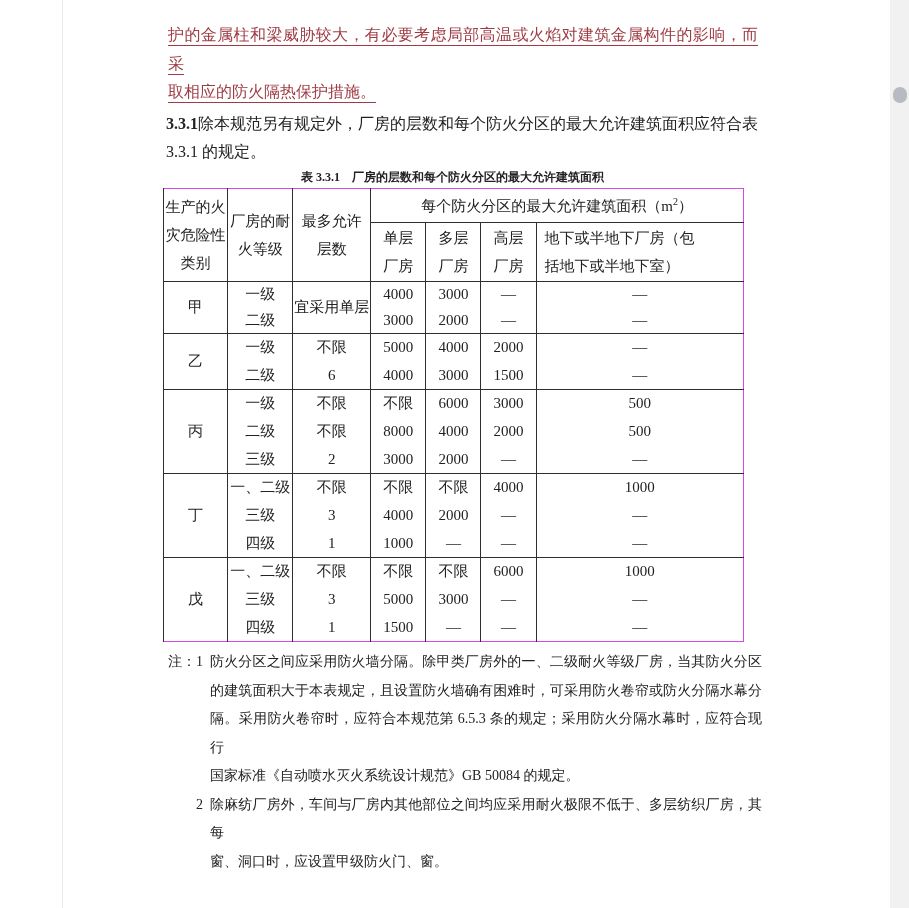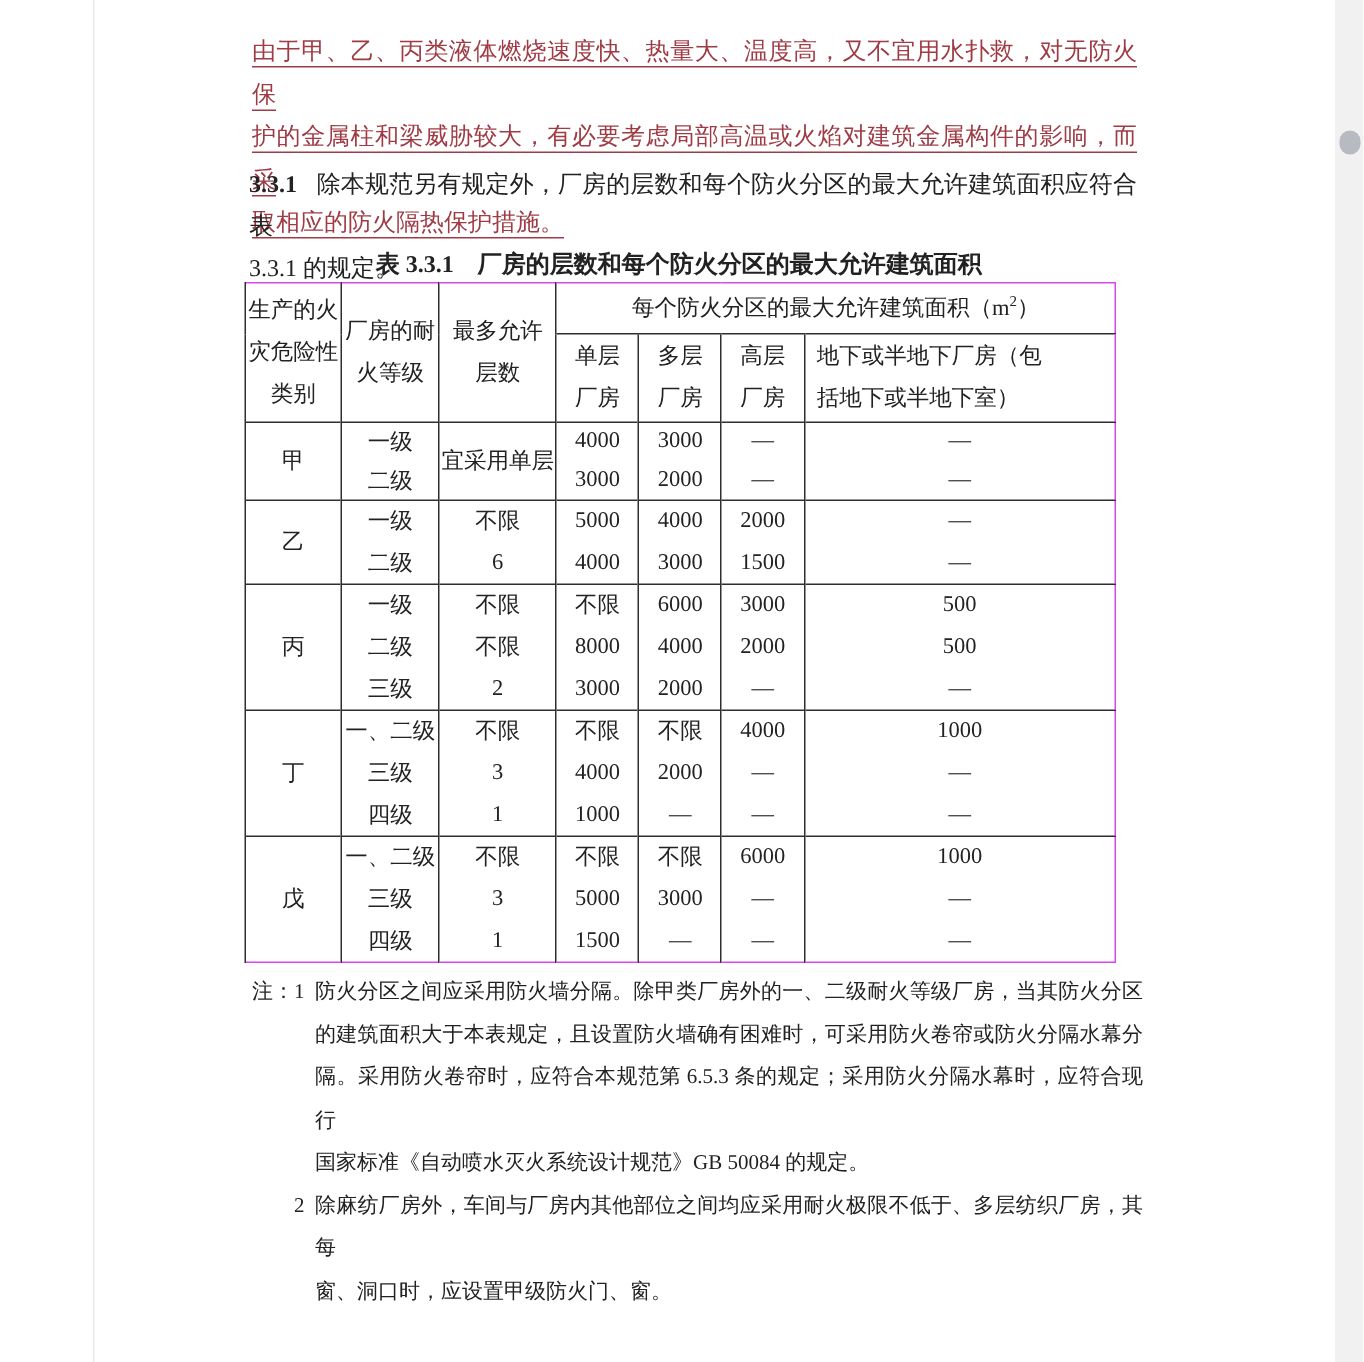--- a/index.html
+++ b/index.html
@@ -15,25 +15,25 @@
   .jline { text-align:justify; text-align-last:justify; }
   .nline { text-align:left; }
 
   .intro {
     position:absolute; left:168px; top:21px; width:590px;
     font-size:16px; line-height:28.5px; color:#9e3b44;
   }
   .intro div { text-decoration:underline; text-underline-offset:5px; text-decoration-thickness:1px; }
 
   .clause { position:absolute; left:166px; top:110px; width:592px; font-size:16px; line-height:28px; }
-  .clause-no { font-weight:bold; margin-right:13px; }
+  .clause-no { font-weight:bold; }
 
   .tbl-title {
     position:absolute; left:163px; top:167px; width:579px;
-    text-align:center; font-weight:bold; font-size:16px; line-height:20px;
+    text-align:center; font-weight:bold; font-size:12px; line-height:20px;
   }
 
   table.tbl {
     position:absolute; left:163px; top:188px; width:581px;
     border-collapse:collapse; table-layout:fixed; border:1px solid #d946ef;
   }
   table.tbl td {
     border-left:1px solid #2e2e2e; text-align:center; vertical-align:middle;
     font-size:15px; padding:0; white-space:nowrap;
   }
@@ -53,21 +53,20 @@
   .note-no { width:14px; flex:0 0 14px; }
   .note-body { width:552px; flex:0 0 552px; }
 </style>
 </head>
 <body>
 
 <div class="page">
   <div class="left-rule"></div>
 
   <div class="intro">
-    <div class="jline">由于甲、乙、丙类液体燃烧速度快、热量大、温度高，又不宜用水扑救，对无防火保</div>
     <div class="jline">护的金属柱和梁威胁较大，有必要考虑局部高温或火焰对建筑金属构件的影响，而采</div>
     <div class="nline">取相应的防火隔热保护措施。</div>
   </div>
 
   <div class="clause">
     <div class="jline"><span class="clause-no">3.3.1</span><span>除本规范另有规定外，厂房的层数和每个防火分区的最大允许建筑面积应符合表</span></div>
     <div class="nline">3.3.1 的规定。</div>
   </div>
 
   <div class="tbl-title">表 3.3.1　厂房的层数和每个防火分区的最大允许建筑面积</div>

